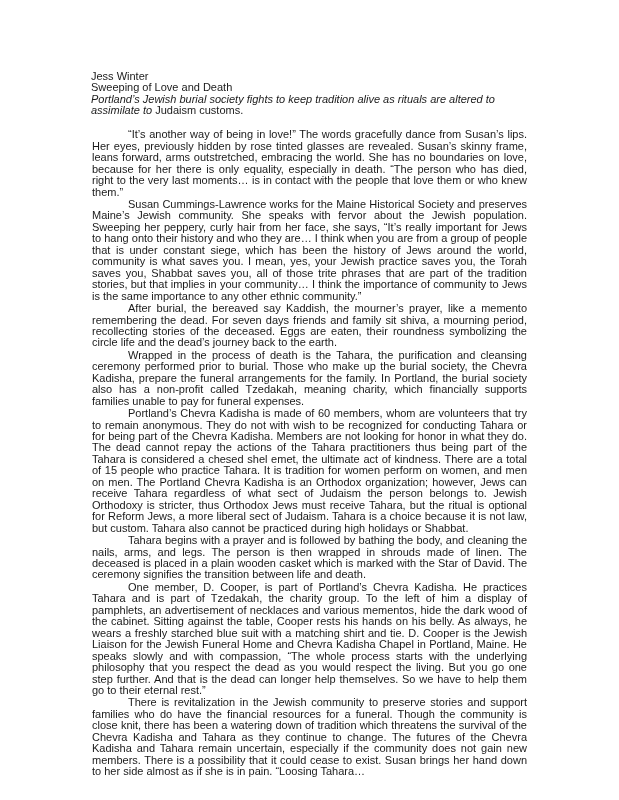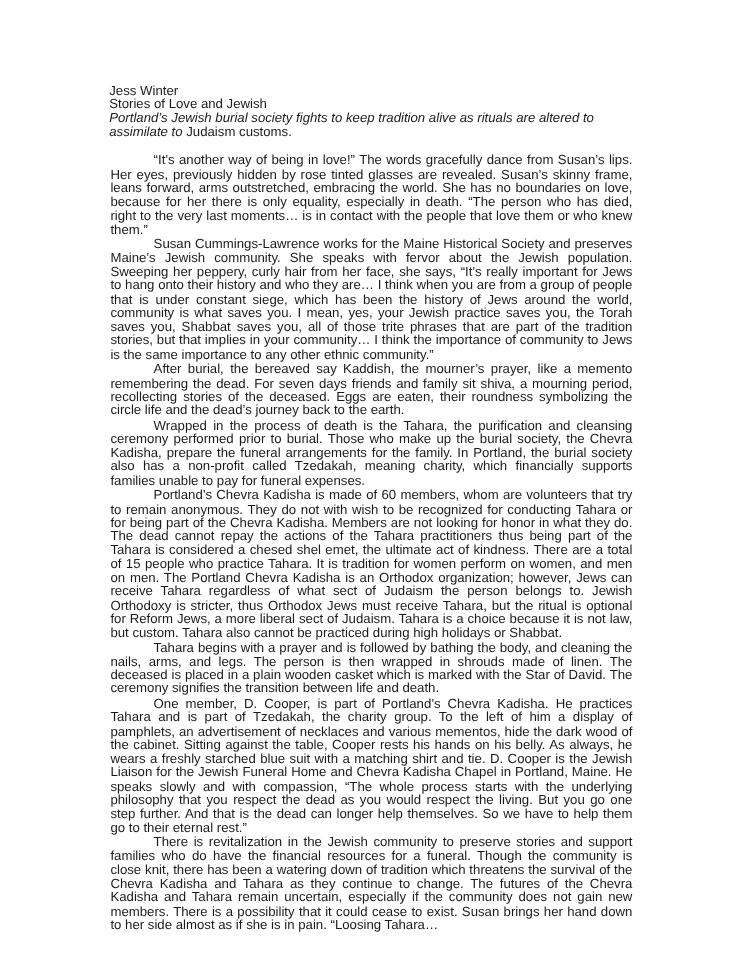--- a/index.html
+++ b/index.html
@@ -13,21 +13,21 @@
     .subtitle { margin: 0; }
     .subtitle .it { font-style: italic; }
     .gap { height: 11.45px; }
     .para { margin: 1px; text-align: justify; text-indent: 36px; }
   </style>
 </head>
 <body>
 
 <div class="page">
   <p class="hdr">Jess Winter</p>
-  <p class="hdr">Stories of Love and Jewish</p>
+  <p class="hdr">Sweeping of Love and Death</p>
   <p class="subtitle"><span class="it">Portland’s Jewish burial society fights to keep tradition alive as rituals are altered to assimilate to</span> <span>Judaism customs.</span></p>
   <div class="gap"></div>
   <p class="para">“It’s another way of being in love!” The words gracefully dance from Susan’s lips. Her eyes, previously hidden by rose tinted glasses are revealed.  Susan’s skinny frame, leans forward, arms outstretched, embracing the world. She has no boundaries on love, because for her there is only equality, especially in death.  “The person who has died, right to the very last moments… is in contact with the people that love them or who knew them.”</p>
   <p class="para">Susan Cummings-Lawrence works for the Maine Historical Society and preserves Maine’s Jewish community. She speaks with fervor about the Jewish population. Sweeping her peppery, curly hair from her face, she says, “It’s really important for Jews to hang onto their history and who they are… I think when you are from a group of people that is under constant siege, which has been the history of Jews around the world, community is what saves you. I mean, yes, your Jewish practice saves you, the Torah saves you, Shabbat saves you, all of those trite phrases that are part of the tradition stories, but that implies in your community… I think the importance of community to Jews is the same importance to any other ethnic community.”</p>
   <p class="para">After burial, the bereaved say Kaddish, the mourner’s prayer, like a memento remembering the dead. For seven days friends and family sit shiva, a mourning period, recollecting stories of the deceased. Eggs are eaten, their roundness symbolizing the circle life and the dead’s journey back to the earth.</p>
   <p class="para">Wrapped in the process of death is the Tahara, the purification and cleansing ceremony performed prior to burial. Those who make up the burial society, the Chevra Kadisha, prepare the funeral arrangements for the family.  In Portland, the burial society also has a non-profit called Tzedakah, meaning charity, which financially supports families unable to pay for funeral expenses.</p>
   <p class="para">Portland’s Chevra Kadisha is made of 60 members, whom are volunteers that try to remain anonymous. They do not with wish to be recognized for conducting Tahara or for being part of the Chevra Kadisha. Members are not looking for honor in what they do. The dead cannot repay the actions of the Tahara practitioners thus being part of the Tahara is considered a chesed shel emet, the ultimate act of kindness.  There are a total of 15 people who practice Tahara. It is tradition for women perform on women, and men on men. The Portland Chevra Kadisha is an Orthodox organization; however, Jews can receive Tahara regardless of what sect of Judaism the person belongs to. Jewish Orthodoxy is stricter, thus Orthodox Jews must receive Tahara, but the ritual is optional for Reform Jews, a more liberal sect of Judaism. Tahara is a choice because it is not law, but custom. Tahara also cannot be practiced during high holidays or Shabbat.</p>
   <p class="para">Tahara begins with a prayer and is followed by bathing the body, and cleaning the nails, arms, and legs. The person is then wrapped in shrouds made of linen. The deceased is placed in a plain wooden casket which is marked with the Star of David. The ceremony signifies the transition between life and death.</p>
   <p class="para"> One member, D. Cooper, is part of Portland’s Chevra Kadisha. He practices Tahara and is part of Tzedakah, the charity group. To the left of him a display of pamphlets, an advertisement of necklaces and various mementos, hide the dark wood of the cabinet. Sitting against the table, Cooper rests his hands on his belly. As always, he wears a freshly starched blue suit with a matching shirt and tie.  D. Cooper is the Jewish Liaison for the Jewish Funeral Home and Chevra Kadisha Chapel in Portland, Maine. He speaks slowly and with compassion, “The whole process starts with the underlying philosophy that you respect the dead as you would respect the living. But you go one step further. And that is the dead can longer help themselves. So we have to help them go to their eternal rest.”</p>
   <p class="para">There is revitalization in the Jewish community to preserve stories and support families who do have the financial resources for a funeral. Though the community is close knit, there has been a watering down of tradition which threatens the survival of the Chevra Kadisha and Tahara as they continue to change. The futures of the Chevra Kadisha and Tahara remain uncertain, especially if the community does not gain new members. There is a possibility that it could cease to exist.  Susan brings her hand down to her side almost as if she is in pain. “Loosing Tahara…</p>

